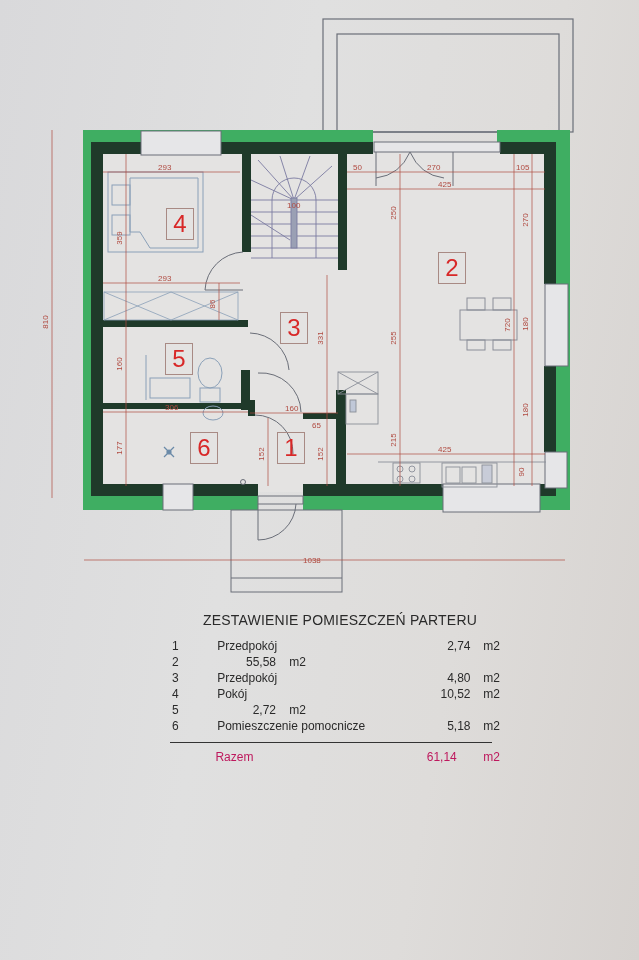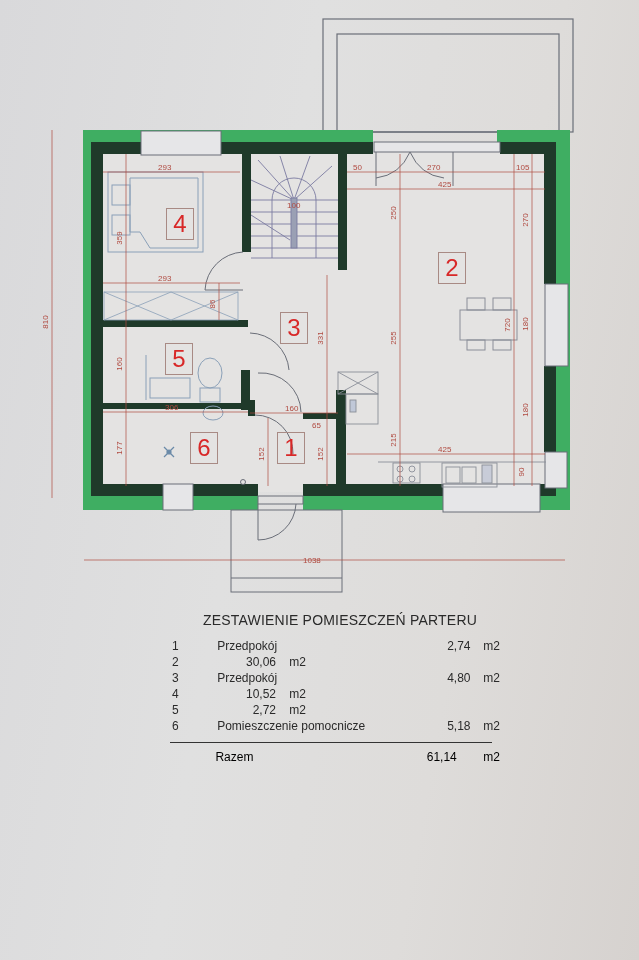--- a/index.html
+++ b/index.html
@@ -17,21 +17,21 @@
   .dim { font-size:8px; fill:#b04a40; font-family:"Liberation Sans", sans-serif; }
   .table-area { position:absolute; left:170px; top:612px; width:330px; }
   .table-title { font-size:14px; color:#2a2a2a; text-align:center; letter-spacing:0.2px; margin-left:10px; }
   .rows { margin-top:10px; }
   .row { display:flex; font-size:12px; color:#2a2a2a; height:16px; line-height:16px; }
   .row .n { width:46px; padding-left:2px; }
   .row .name { width:200px; }
   .row .val { width:58px; text-align:right; }
   .row .unit { width:30px; text-align:right; }
   .sep { height:1px; background:#333; margin:8px 0 6px 0; width:322px; }
-  .total { display:flex; font-size:12px; color:#000000; height:16px; line-height:16px; }
+  .total { display:flex; font-size:12px; color:#be185d; height:16px; line-height:16px; }
   .total .n { width:46px; }
   .total .name { width:200px; }
   .total .val { width:58px; text-align:center; }
   .total .unit { width:30px; text-align:right; }
 </style>
 </head>
 <body>
 
 <div class="plan">
   <svg width="639" height="600" viewBox="0 0 639 600">
@@ -271,31 +271,32 @@
   <div class="table-title">ZESTAWIENIE POMIESZCZEŃ PARTERU</div>
   <div class="rows">
     <div class="row">
       <span class="n">1</span>
       <span class="name">Przedpokój</span>
       <span class="val">2,74</span>
       <span class="unit">m2</span>
     </div>
     <div class="row">
       <span class="n">2</span>
-      <span class="val">30,06</span>
+      <span class="val">55,58</span>
       <span class="unit">m2</span>
     </div>
     <div class="row">
       <span class="n">3</span>
       <span class="name">Przedpokój</span>
       <span class="val">4,80</span>
       <span class="unit">m2</span>
     </div>
     <div class="row">
       <span class="n">4</span>
+      <span class="name">Pokój</span>
       <span class="val">10,52</span>
       <span class="unit">m2</span>
     </div>
     <div class="row">
       <span class="n">5</span>
       <span class="val">2,72</span>
       <span class="unit">m2</span>
     </div>
     <div class="row">
       <span class="n">6</span>

